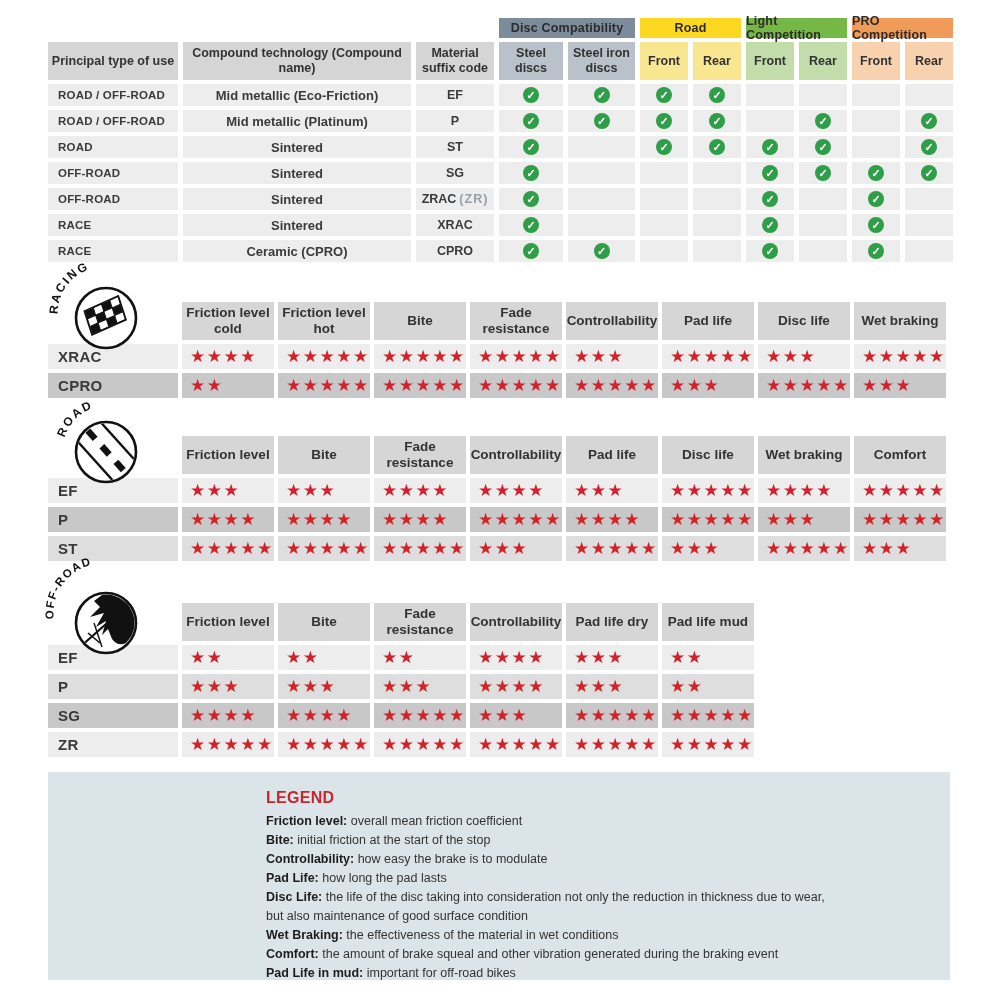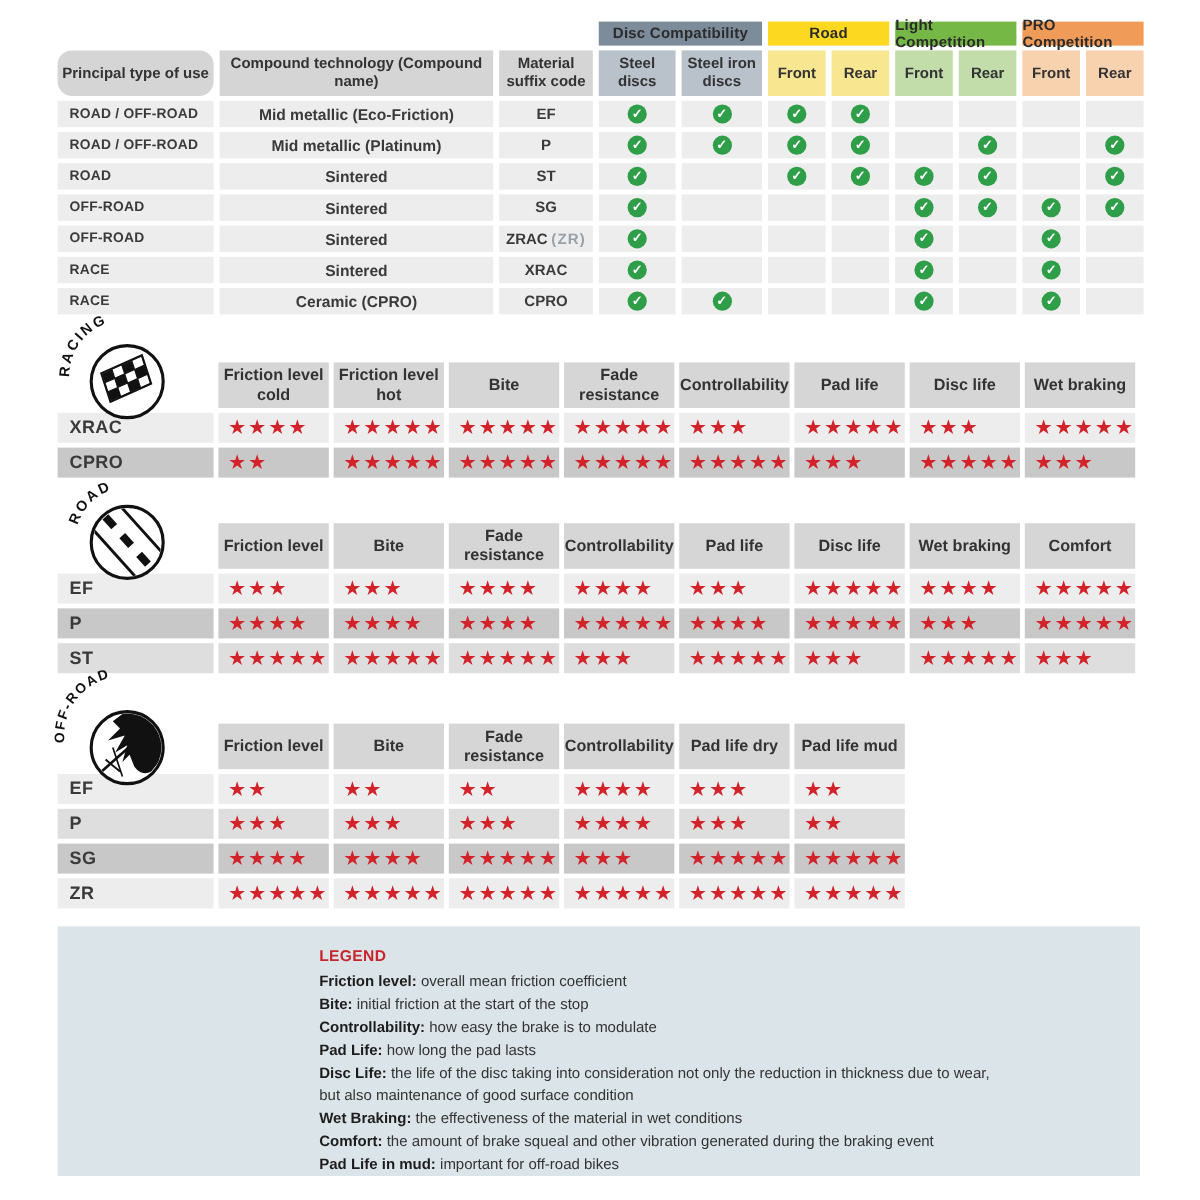--- a/index.html
+++ b/index.html
@@ -36,36 +36,36 @@
   .rlabel{padding-left:10px;font-size:15px;font-weight:700;color:#3a3a3a;letter-spacing:.3px}
   .scell{padding-left:8px}
   .stars{color:#d2232a;font-size:17px;letter-spacing:1.5px;line-height:1}
   .shade-light{background:#ededed}
   .shade-mid{background:#dedede}
   .shade-dark{background:#c8c8c8}
   .badge{position:absolute;left:-6px;top:-26px;width:116px;height:116px}
 
   
   .legend-box{margin-top:15px;width:902px;height:208px;background:#dbe4e9;padding:17px 20px 0 218px}
-  .legend-title{color:#c9252c;font-weight:700;font-size:13px;margin-bottom:5px;letter-spacing:.3px}
+  .legend-title{color:#c9252c;font-weight:700;font-size:16px;margin-bottom:5px;letter-spacing:.3px}
   .legend-line{font-size:12.5px;line-height:19px;color:#333}
   .legend-line b{color:#1d1d1d}
 </style>
 </head>
 <body>
 
 <div class="page">
 
   <section>
     <div class="compat-grid" id="compat-grid">
         <div class="band" style="grid-area: 1 / 4 / auto / 6; background: rgb(125, 140, 155);">Disc Compatibility</div>
         <div class="band" style="grid-area: 1 / 6 / auto / 8; background: rgb(253, 216, 32);">Road</div>
         <div class="band" style="grid-area: 1 / 8 / auto / 10; background: rgb(118, 184, 69);">Light Competition</div>
         <div class="band" style="grid-area: 1 / 10 / auto / 12; background: rgb(240, 155, 88);">PRO Competition</div>
-        <div class="hcell main-h" style="grid-area: 2 / 1; border-radius: 12px;">Principal type of use</div>
+        <div class="hcell main-h" style="grid-area: 2 / 1;">Principal type of use</div>
         <div class="hcell main-h" style="grid-area: 2 / 2;">Compound technology (Compound name)</div>
         <div class="hcell main-h" style="grid-area: 2 / 3; text-align: center;">Material suffix code</div>
         <div class="hcell sub-h" style="grid-area: 2 / 4; background: rgb(185, 194, 203);">Steel discs</div>
         <div class="hcell sub-h" style="grid-area: 2 / 5; background: rgb(185, 194, 203);">Steel iron discs</div>
         <div class="hcell sub-h" style="grid-area: 2 / 6; background: rgb(249, 230, 144);">Front</div>
         <div class="hcell sub-h" style="grid-area: 2 / 7; background: rgb(249, 230, 144);">Rear</div>
         <div class="hcell sub-h" style="grid-area: 2 / 8; background: rgb(194, 220, 170);">Front</div>
         <div class="hcell sub-h" style="grid-area: 2 / 9; background: rgb(194, 220, 170);">Rear</div>
         <div class="hcell sub-h" style="grid-area: 2 / 10; background: rgb(248, 210, 174);">Front</div>
         <div class="hcell sub-h" style="grid-area: 2 / 11; background: rgb(248, 210, 174);">Rear</div>

